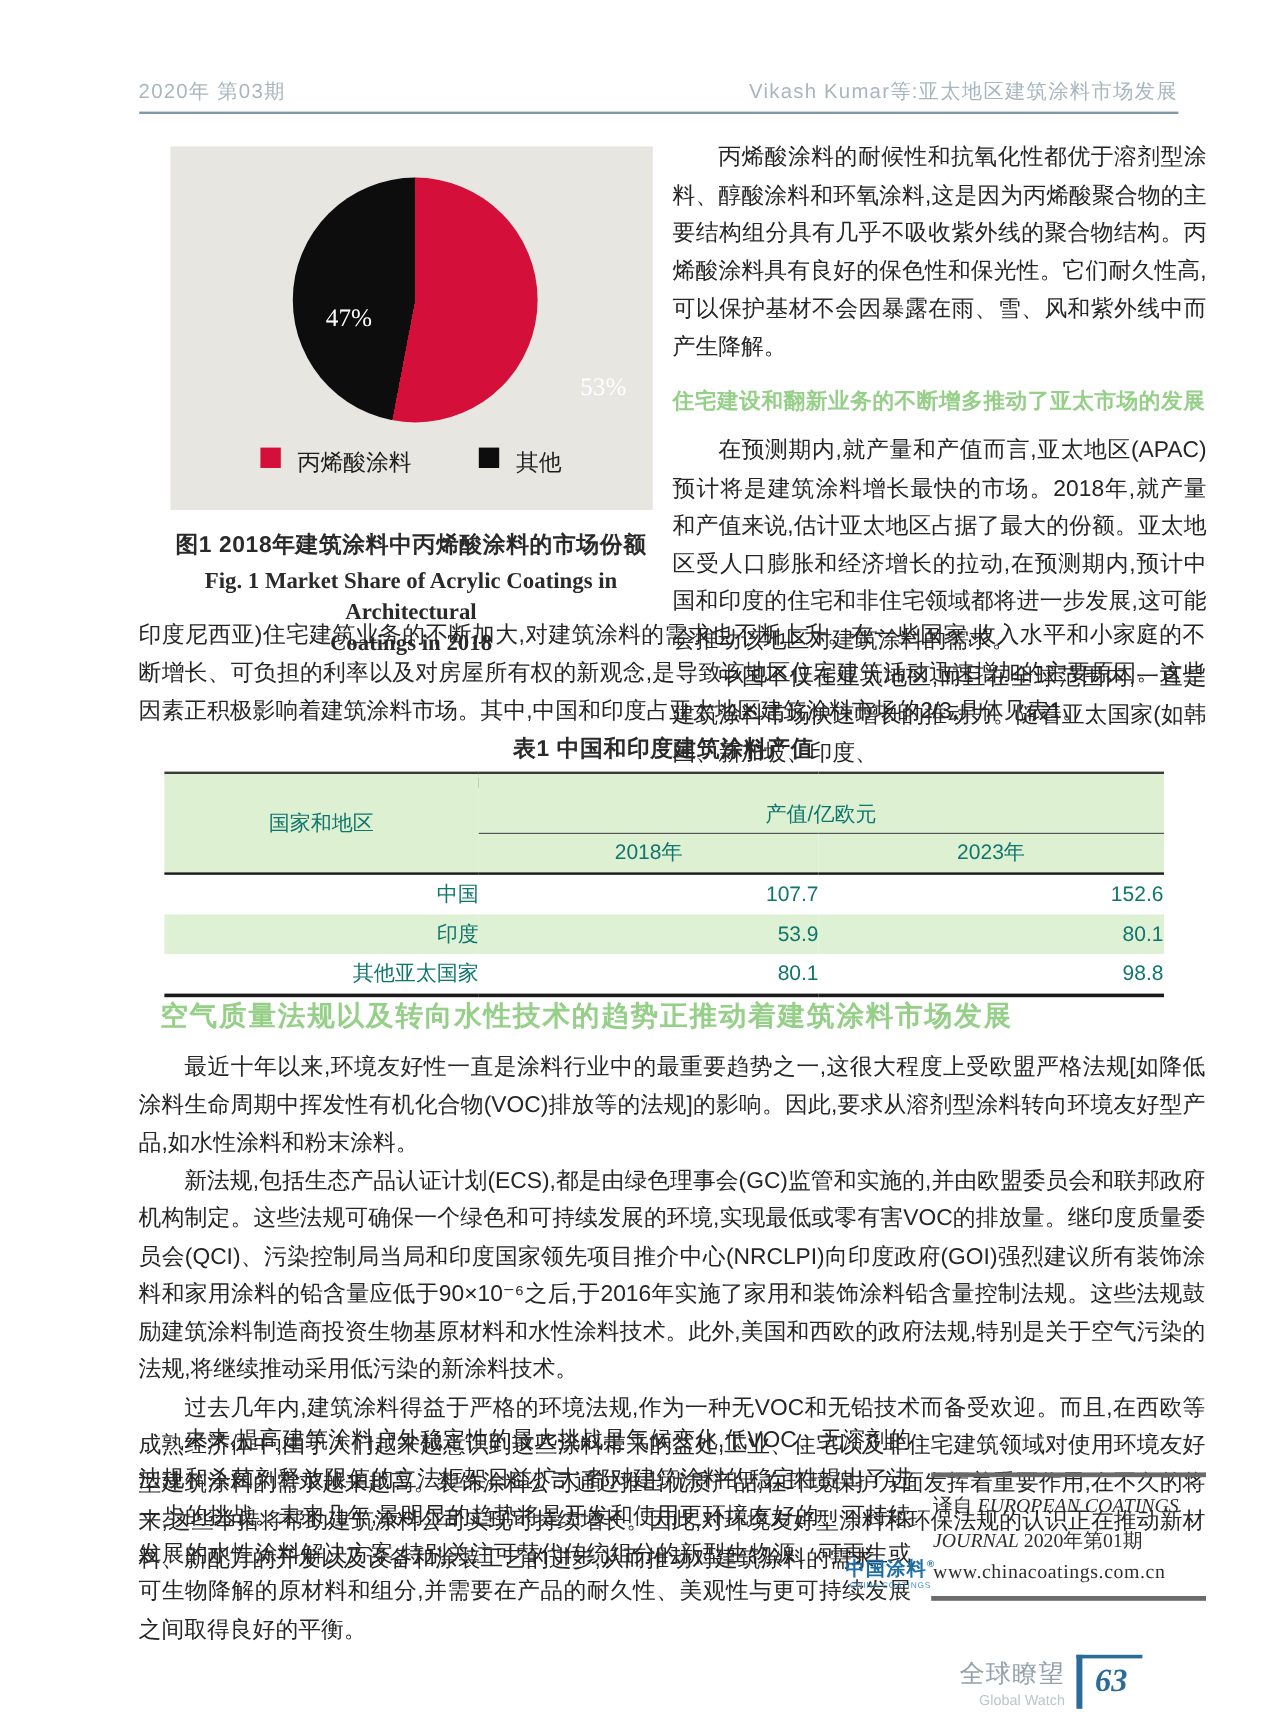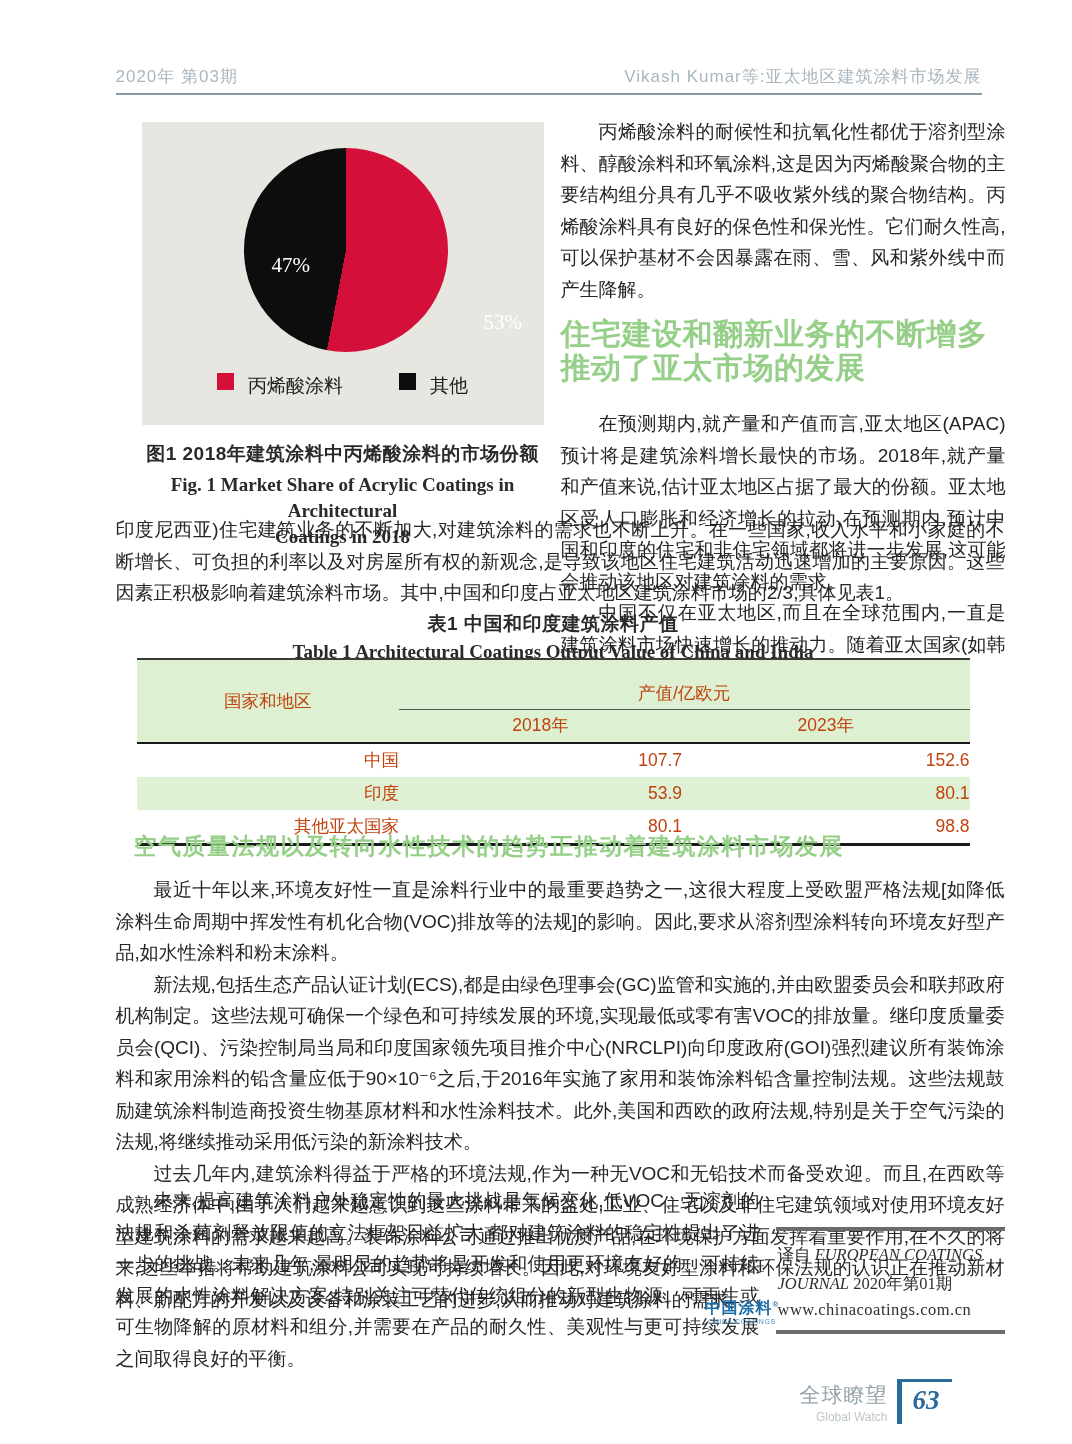--- a/index.html
+++ b/index.html
@@ -47,31 +47,31 @@
   .caption { position:absolute; left:108px; top:441px; width:438px; text-align:center; }
   .caption-cn { font-size:19px; font-weight:bold; letter-spacing:0.5px; margin-bottom:5px; }
   .caption-en { font-family:"Liberation Serif","DejaVu Serif",serif; font-weight:bold; font-size:19px; line-height:26px; }
 
   
   .body { font-size:19px; line-height:31.5px; text-align:justify; color:#262626; }
   .indent { text-indent:2em; }
   .green { color:#95cf88; font-weight:bold; }
 
   .right-col { position:absolute; left:545px; top:116px; width:445px; }
-  .h1 { font-size:30px; line-height:34px; margin:12px 0 23px 0; letter-spacing:0.5px; }
+  .h1 { font-size:18px; line-height:34px; margin:12px 0 9px 0; letter-spacing:0.5px; }
   .full-cont { position:absolute; left:100px; top:514px; width:889px; }
 
   
   .table-title { position:absolute; left:121px; top:611px; width:833px; text-align:center; }
   .tt-cn { font-size:19px; font-weight:bold; letter-spacing:0.5px; margin-bottom:4px; }
   .tt-en { font-family:"Liberation Serif","DejaVu Serif",serif; font-weight:bold; font-size:19px; }
 
   table.data {
-    position:absolute; left:121px; top:658px; width:833px;
-    border-collapse:collapse; font-size:17.5px; color:#c2410c;
+    position:absolute; left:121px; top:643px; width:833px;
+    border-collapse:collapse; font-size:17.5px; color:#0f766e;
     border-top:2px solid #3a3a3a; border-bottom:3px solid #1a1a1a;
   }
   table.data thead { background:#ddf0d2; }
   table.data thead tr { border-bottom:0; }
   table.data th { font-weight:normal; }
   th.region-h { width:31.5%; vertical-align:middle; }
   th.value-h { border-bottom:1px solid #555; padding:21px 0 4px 0; }
   th.year-h { padding:3px 0 5px 0; }
   th.y2018 { width:34%; }
   th.y2023 { width:34.5%; }

